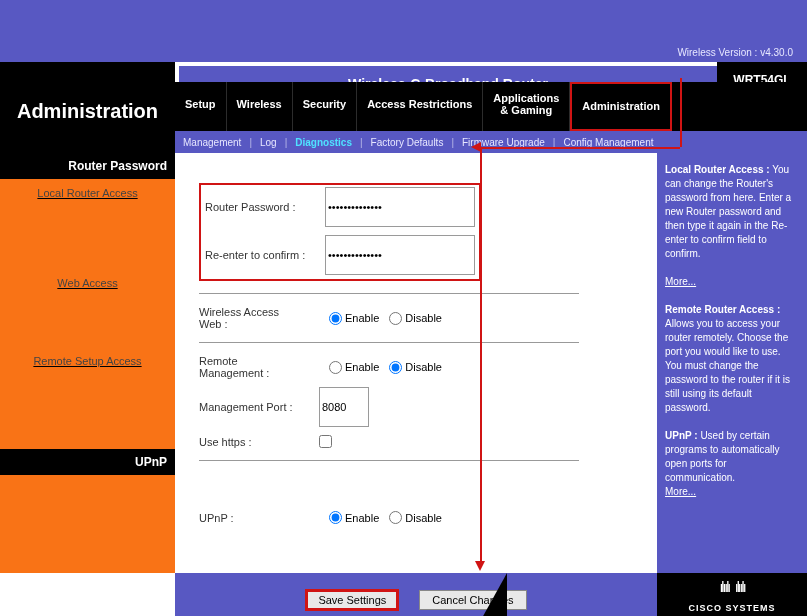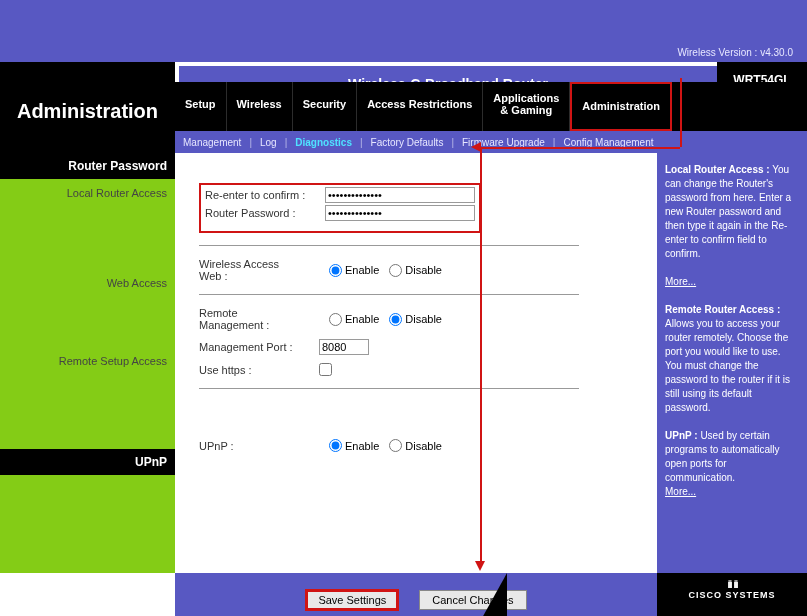--- a/index.html
+++ b/index.html
@@ -21,31 +21,31 @@
   .main-tab.double { line-height:12px; padding-top:10px;}
   .main-tab.active { background:#000; }
   .main-tab.hl { border:2px solid #d01414; }
   .sub-tabs { display:flex; height:22px;}
   .sub-left { width:175px; background:#000;}
   .sub-right { flex:1; background:#5858c2; display:flex; align-items:center; gap:0; color:#fff; font-size:10px;}
   .sub-tab { padding:0 8px; color:#e7e7ff; cursor:pointer;}
   .sub-tab.active { color:#4fe2ff; font-weight:bold;}
   .sep { color:#b8b8e8;}
   .content-row { display:flex; min-height:420px;}
-  .side-col { width:175px; background:#84cc16;}
+  .side-col { width:175px; background:#f97316;text-decoration:underline;}
   .section-head { background:#000; color:#fff; font-weight:bold; font-size:12px; text-align:right; padding:6px 8px;}
-  .section-sub { color:#444; font-size:11px; text-align:right; padding:8px 8px 4px 8px;}
+  .section-sub { color:#444; font-size:11px; text-align:center; padding:8px 8px 4px 8px;}
   .form-col { flex:1; background:#fff; padding:18px 14px 10px 24px; position:relative;}
   .help-col { width:150px; background:#5858c2; color:#fff; font-size:10px; padding:10px 8px; line-height:14px;}
   .help-col b { font-weight:bold;}
   .help-more { color:#fff; text-decoration:underline; cursor:pointer;}
   .form-group { display:flex; align-items:center; margin-bottom:8px;}
   .form-label { width:120px; color:#333; font-size:11px;}
   .pw-box { border:2px solid #d01414; padding:2px 4px; display:inline-block;}
-  input[type=password], input[type=text] { font-size:11px; padding:1px 2px; border:1px solid #9a9a9a; width:150px;}
+  input[type=password], input[type=text] { font-size:11px; padding:13px 2px; border:1px solid #9a9a9a; width:150px;}
   input.port { width:50px;}
   hr.sep-line { border:none; border-top:1px solid #999; margin:12px 0 12px 0; width:380px;}
   .chk { margin:0 3px 0 0; vertical-align:middle;}
   .rad { margin:0 3px 0 10px; vertical-align:middle;}
   .bottom-bar { display:flex; }
   .bottom-left { width:175px; background:#fff;}
   .bottom-mid { flex:1; background:#5858c2; height:54px; position:relative; display:flex; align-items:center; justify-content:center; gap:20px;}
   .bottom-right { width:150px; background:#000; height:54px; color:#fff; text-align:center; font-size:10px; padding-top:6px; position:relative;}
   .btn { background:#e9e9e9; border:1px solid #888; padding:3px 12px; font-size:11px; cursor:pointer;}
   .btn.save { border:3px solid #d01414; padding:2px 10px;}
@@ -121,26 +121,26 @@
   <div class="form-col">
     
     <div class="arrow-h" style="top:-6px; left:305px; width:200px;"></div>
     <div class="arrow-v" style="top:-75px; left:505px; height:69px;"></div>
     <div class="arrow-head-left" style="top:-11px; left:296px;"></div>
     <div class="arrow-v" style="top:-6px; left:305px; height:416px;"></div>
     <div class="arrow-head-down" style="top:408px; left:300px;"></div>
 
     <div style="height:12px"></div>
     <div class="pw-box">
+      <div class="form-group">
+        <div class="form-label">Router Password :</div>
+        <input type="password" value="••••••••••••••" style="">
+      </div>
       <div class="form-group" style="margin-bottom:2px">
         <div class="form-label">Re-enter to  confirm :</div>
-        <input type="password" value="••••••••••••••" style="">
-      </div>
-      <div class="form-group">
-        <div class="form-label">Router Password :</div>
         <input type="password" value="••••••••••••••" style="">
       </div>
     </div>
 
     <hr class="sep-line">
 
     <div class="form-group">
       <div class="form-label">
         <span>Wireless Access</span><br>
         <span>Web  :</span>
@@ -196,16 +196,16 @@
 </div>
 
 <div class="bottom-bar">
   <div class="bottom-left"></div>
   <div class="bottom-mid">
     <button class="btn save">Save Settings</button>
     <button class="btn">Cancel Changes</button>
     <div class="diag-tri"></div>
   </div>
   <div class="bottom-right">
-    <div style="font-size:10px; letter-spacing:-2px; margin-bottom:0">ılıılı &nbsp; ılıılı</div>
+    <div style="font-size:14px; letter-spacing:-2px; margin-bottom:8px">ılıılı &nbsp; ılıılı</div>
     <div class="cisco-logo">CISCO SYSTEMS</div>
   </div>
 </div>
 
 </body></html>

